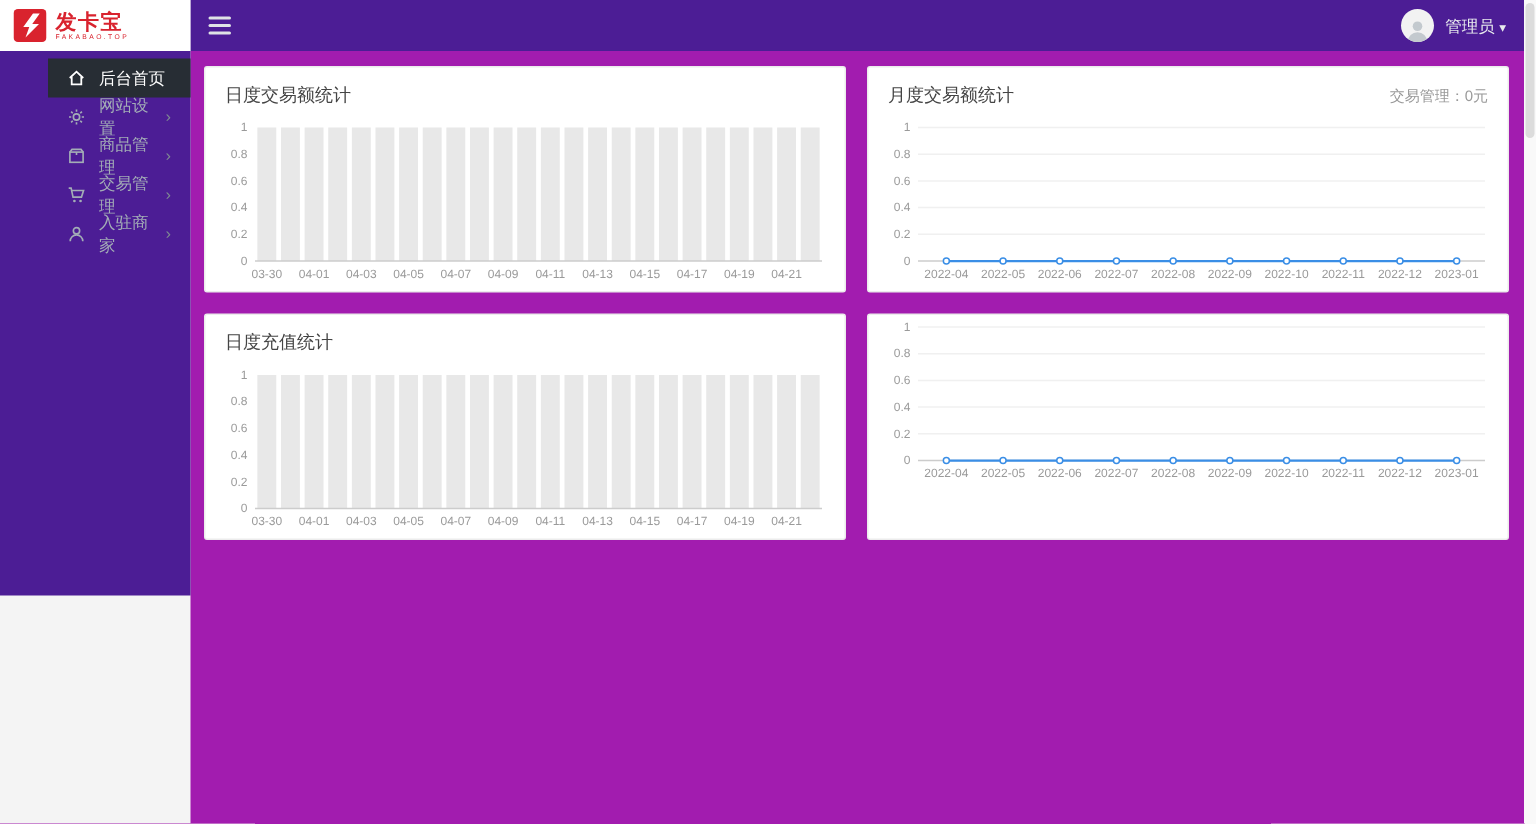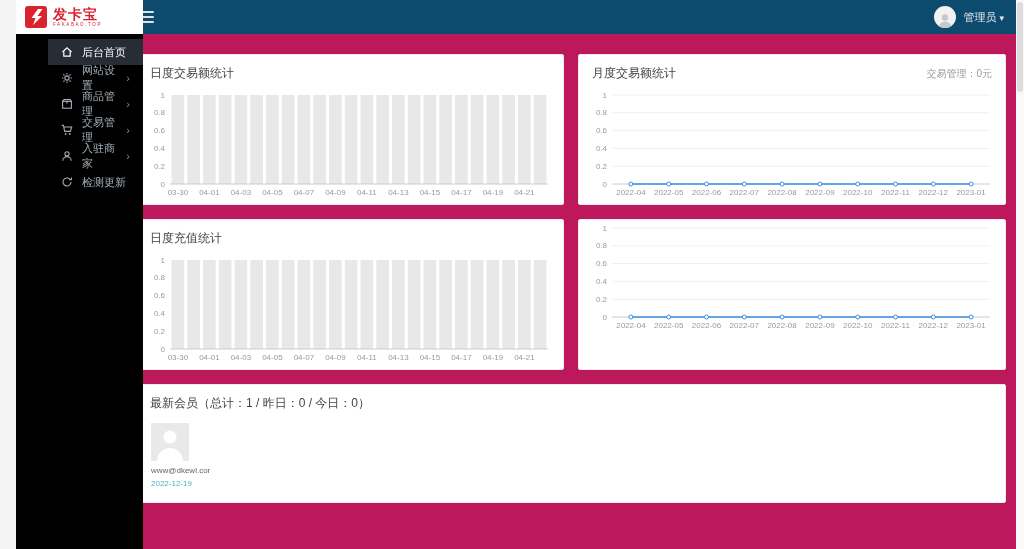--- a/index.html
+++ b/index.html
@@ -1,42 +1,42 @@
 <!DOCTYPE html>
 <html><head>
 <meta charset="utf-8">
 <style>
   * { margin:0; padding:0; box-sizing:border-box; }
   html,body { width:1024px; height:549px; }
   body { font-family:"Liberation Sans","DejaVu Sans",sans-serif; background:#f4f4f4; overflow:hidden; position:relative; }
 
   
-  .sidebar { position:absolute; left:16px; top:0; width:127px; height:549px; background:#000000; z-index:5; }
+  .sidebar { position:absolute; left:0; top:0; width:127px; height:397px; background:#4c1d95; z-index:5; }
   .logo { height:34px; background:#fff; display:flex; align-items:center; padding:0 9px; gap:6px; }
   .logo-mark { width:22px; height:22px; flex:0 0 22px; }
   .logo-text { display:flex; flex-direction:column; line-height:1; }
   .logo-name { color:#d9232e; font-weight:bold; font-size:14px; letter-spacing:1px; }
   .logo-sub { color:#d9232e; font-size:4.5px; letter-spacing:1.6px; margin-top:2px; }
   .nav { padding-top:5px;padding-left:32px; }
   .nav-item { height:26px; display:flex; align-items:center; gap:9px; padding:0 13px; color:#a3adb6; font-size:11px; cursor:pointer; }
   .nav-item.active { background:#272d34; color:#fff; }
   .nav-item .ic { width:12px; height:12px; flex:0 0 12px; display:block; }
   .nav-item .chev { margin-left:auto; font-size:11px; color:#7f8992; }
 
   
-  .topbar { position:absolute; left:127px; top:0; right:8px; height:34px; background:#0c4a6e; display:flex; align-items:center; padding:0 12px; z-index:4; }
+  .topbar { position:absolute; left:127px; top:0; right:8px; height:34px; background:#4c1d95; display:flex; align-items:center; padding:0 12px; z-index:4; }
   .burger { width:15px; display:flex; flex-direction:column; gap:3px; cursor:pointer; }
   .burger span { display:block; height:2px; background:#dfe3e6; border-radius:1px; }
   .top-right { margin-left:auto; display:flex; align-items:center; gap:7px; cursor:pointer; }
   .top-avatar { width:22px; height:22px; border-radius:50%; background:#f2f2f2; overflow:hidden; display:flex; align-items:flex-end; justify-content:center; }
   .top-user { color:#e8ebee; font-size:11px; }
   .top-user .caret { font-size:9px; margin-left:3px; }
 
   
-  .main { position:absolute; left:127px; top:34px; right:8px; bottom:0; background:#be185d; padding:20px 10px 0 9px; overflow:hidden; }
+  .main { position:absolute; left:127px; top:34px; right:8px; bottom:0; background:#a21caf; padding:10px 10px 0 9px; overflow:hidden; }
   .grid { display:grid; grid-template-columns:1fr 1fr; gap:14px; }
   .card { background:#fff; border:1px solid #ececec; border-radius:2px; }
   .card-head { display:flex; justify-content:space-between; align-items:center; padding:10px 13px 5px; }
   .card-title { font-size:12px; color:#444; }
   .card-est { font-size:10px; color:#999; }
   .chart { height:114px; margin:0 3px 3px 3px; }
   .ctick { font-size:8px; fill:#9a9a9a; font-family:"Liberation Sans","DejaVu Sans",sans-serif; }
 
   
   .members { margin-top:14px; padding-bottom:14px; }
@@ -104,27 +104,20 @@
 
     <div class="nav-item">
       <svg class="ic" viewBox="0 0 12 12" fill="none" stroke="currentColor" stroke-width="1.1">
         <circle cx="6" cy="3.8" r="2.1"></circle>
         <path d="M1.8 10.8a4.2 4.2 0 0 1 8.4 0"></path>
       </svg>
       <span>入驻商家</span>
       <span class="chev">›</span>
     </div>
 
-    <div class="nav-item">
-      <svg class="ic" viewBox="0 0 12 12" fill="none" stroke="currentColor" stroke-width="1.1">
-        <path d="M10 6a4 4 0 1 1-1.2-2.85"></path>
-        <path d="M10.4 1.4v2.2H8.2"></path>
-      </svg>
-      <span>检测更新</span>
-    </div>
 
   </div>
 </div>
 
 <div class="topbar">
   <div class="burger">
     <span></span>
       <span></span>
       <span></span>
   </div>
@@ -321,33 +314,17 @@
             <circle cx="237.9" cy="97" r="2" fill="#fff" stroke="#3a8ee6" stroke-width="1"></circle>
             <circle cx="275.69999999999993" cy="97" r="2" fill="#fff" stroke="#3a8ee6" stroke-width="1"></circle>
             <circle cx="313.49999999999994" cy="97" r="2" fill="#fff" stroke="#3a8ee6" stroke-width="1"></circle>
             <circle cx="351.29999999999995" cy="97" r="2" fill="#fff" stroke="#3a8ee6" stroke-width="1"></circle>
             <circle cx="389.09999999999997" cy="97" r="2" fill="#fff" stroke="#3a8ee6" stroke-width="1"></circle>
           </svg></div>
     </div>
 
   </div>
 
-  <div class="card members">
-    <div class="card-head">
-      <span class="card-title">最新会员（总计：1 / 昨日：0 / 今日：0）</span>
-    </div>
-    <div class="member">
-      <span class="member-avatar">
-        <svg width="38" height="38" viewBox="0 0 38 38">
-          <rect width="38" height="38" fill="#e9e9e9"></rect>
-          <circle cx="19" cy="14" r="6.5" fill="#ffffff"></circle>
-          <path d="M6 38a13 13 0 0 1 26 0z" fill="#ffffff"></path>
-        </svg>
-      </span>
-      <div class="member-email">www@dkewl.cor</div>
-      <div class="member-date">2022-12-19</div>
-    </div>
-  </div>
 </div>
 
 <div class="scrollbar">
   <div class="scroll-thumb"></div>
 </div>
 
 </body></html>

